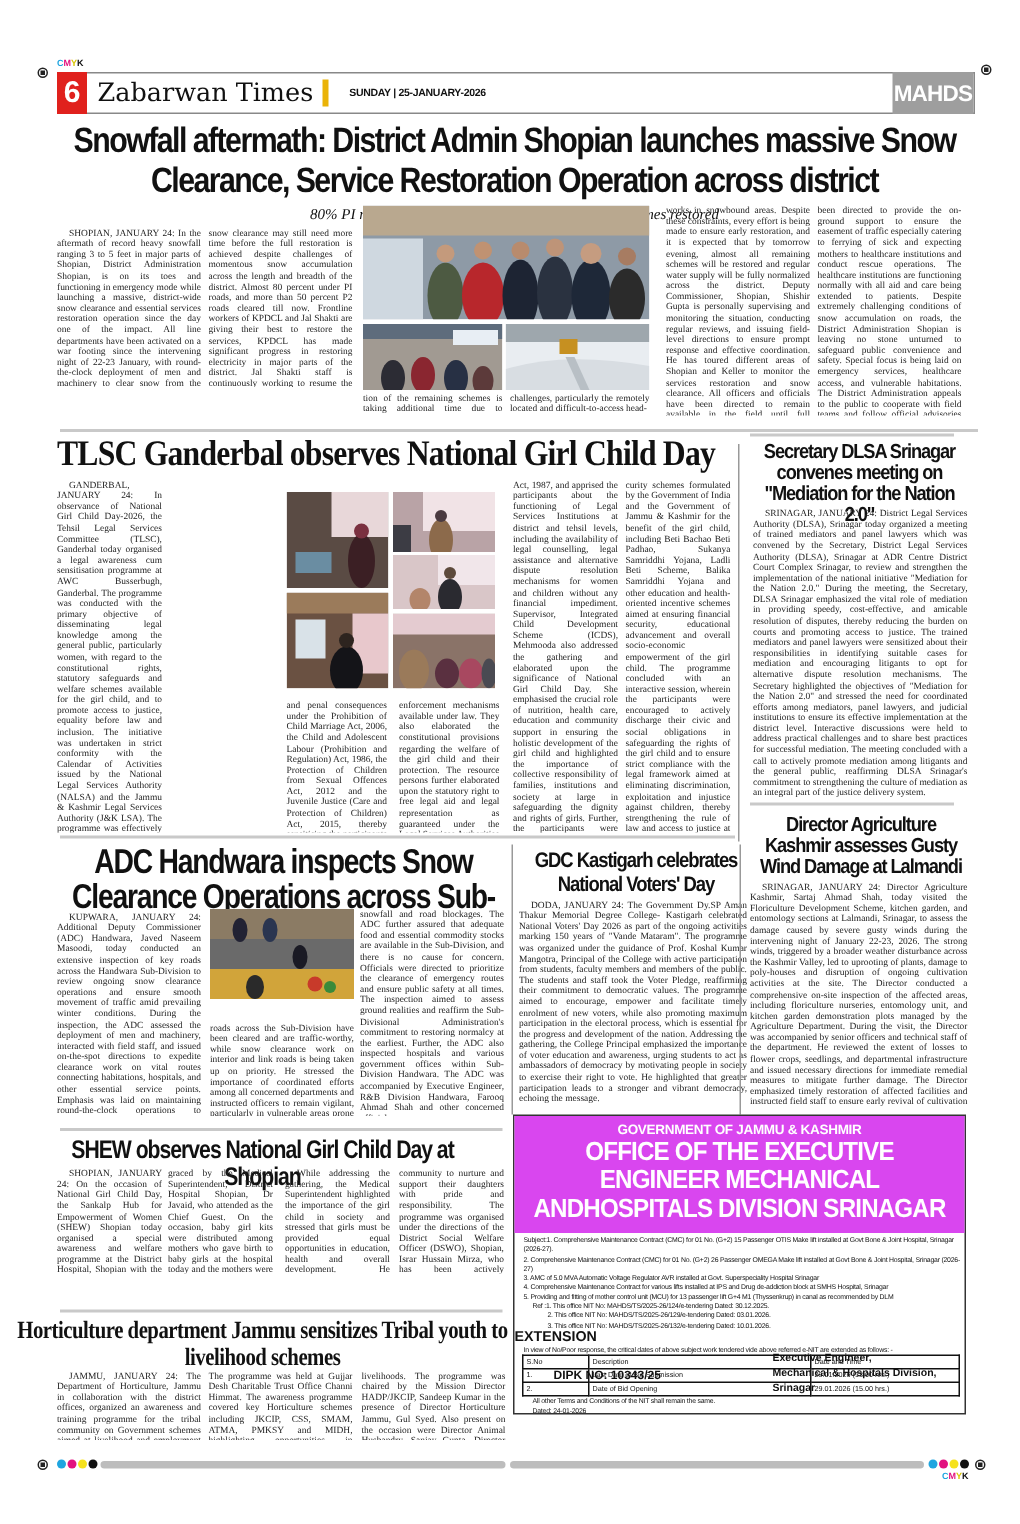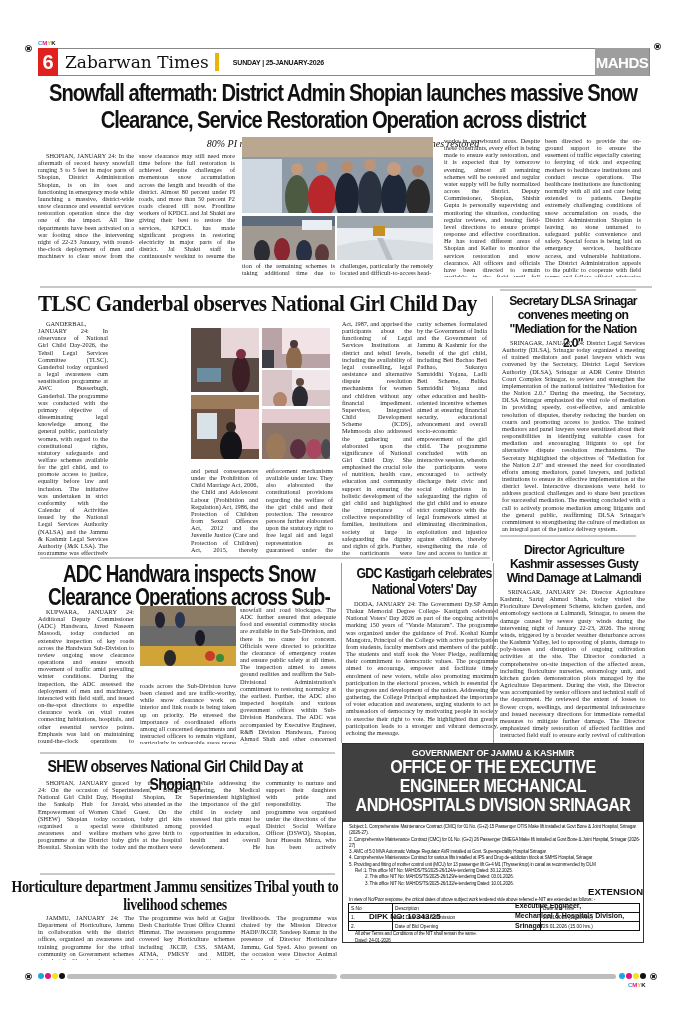--- a/index.html
+++ b/index.html
@@ -17,26 +17,26 @@
   #section-tag{margin-left:auto;background:#9e9e9e;color:#fff;width:54px;height:28px;font-family:"Liberation Sans",sans-serif;font-weight:bold;font-size:15px;display:flex;align-items:center;justify-content:center;letter-spacing:-.5px}
   .hl{font-family:"Liberation Sans",sans-serif;font-weight:bold;text-align:center;color:#111;letter-spacing:-.8px;line-height:1.05}
   .sub{font-family:"Liberation Serif",serif;font-style:italic;text-align:center;font-size:10px}
   .body-text{font-size:6.3px;line-height:7.15px;text-align:justify;color:#222;overflow:hidden;hyphens:auto}
   .body-text p{text-indent:8px}
   .photo{position:absolute;overflow:hidden}
   .rule{position:absolute;height:2px;background:#c9c9c9}
   .vrule{position:absolute;width:1px;background:#999}
   
   #ad{left:342px;top:743px;width:302px;height:200px;border:1px solid #333}
-  #ad-head{background:#404040;color:#fff;text-align:center;font-family:"Liberation Sans",sans-serif;font-weight:bold;padding-top:4px;height:78px}
+  #ad-head{background:#d946ef;color:#fff;text-align:center;font-family:"Liberation Sans",sans-serif;font-weight:bold;padding-top:4px;height:78px}
   #ad-gov{font-size:9px;letter-spacing:-.2px}
   #ad-title{font-size:17.5px;line-height:19px;letter-spacing:-.6px;transform:scaleX(.92)}
   #ad-fax{font-size:8.5px;margin-top:1px}
   .ad-small{font-family:"Liberation Sans",sans-serif;font-size:4.6px;line-height:6.3px;color:#111;padding-left:6px;letter-spacing:-.15px}
-  #ad-ext{font-family:"Liberation Sans",sans-serif;font-weight:bold;text-align:right;font-size:9.5px;line-height:10px}
+  #ad-ext{font-family:"Liberation Sans",sans-serif;font-weight:bold;text-align:left;font-size:9.5px;line-height:10px}
   #ad-table{width:292px;margin-left:5px;border-collapse:collapse;font-family:"Liberation Sans",sans-serif;font-size:4.8px}
   #ad-table td{border:1px solid #111;height:9px;padding-left:2px}
   .bar{position:absolute;height:5px;background:#bdbdbd;border-radius:3px}
   .dot{position:absolute;width:6px;height:6px;border-radius:50%}
 </style>
 </head>
 <body>
 
 <div class="abs cmyk-mark" style="left:38px;top:40px">
   <span style="color:#1fa5e0">C</span><span style="color:#e2127f">M</span><span style="color:#d9c400">Y</span><span style="color:#111">K</span>

